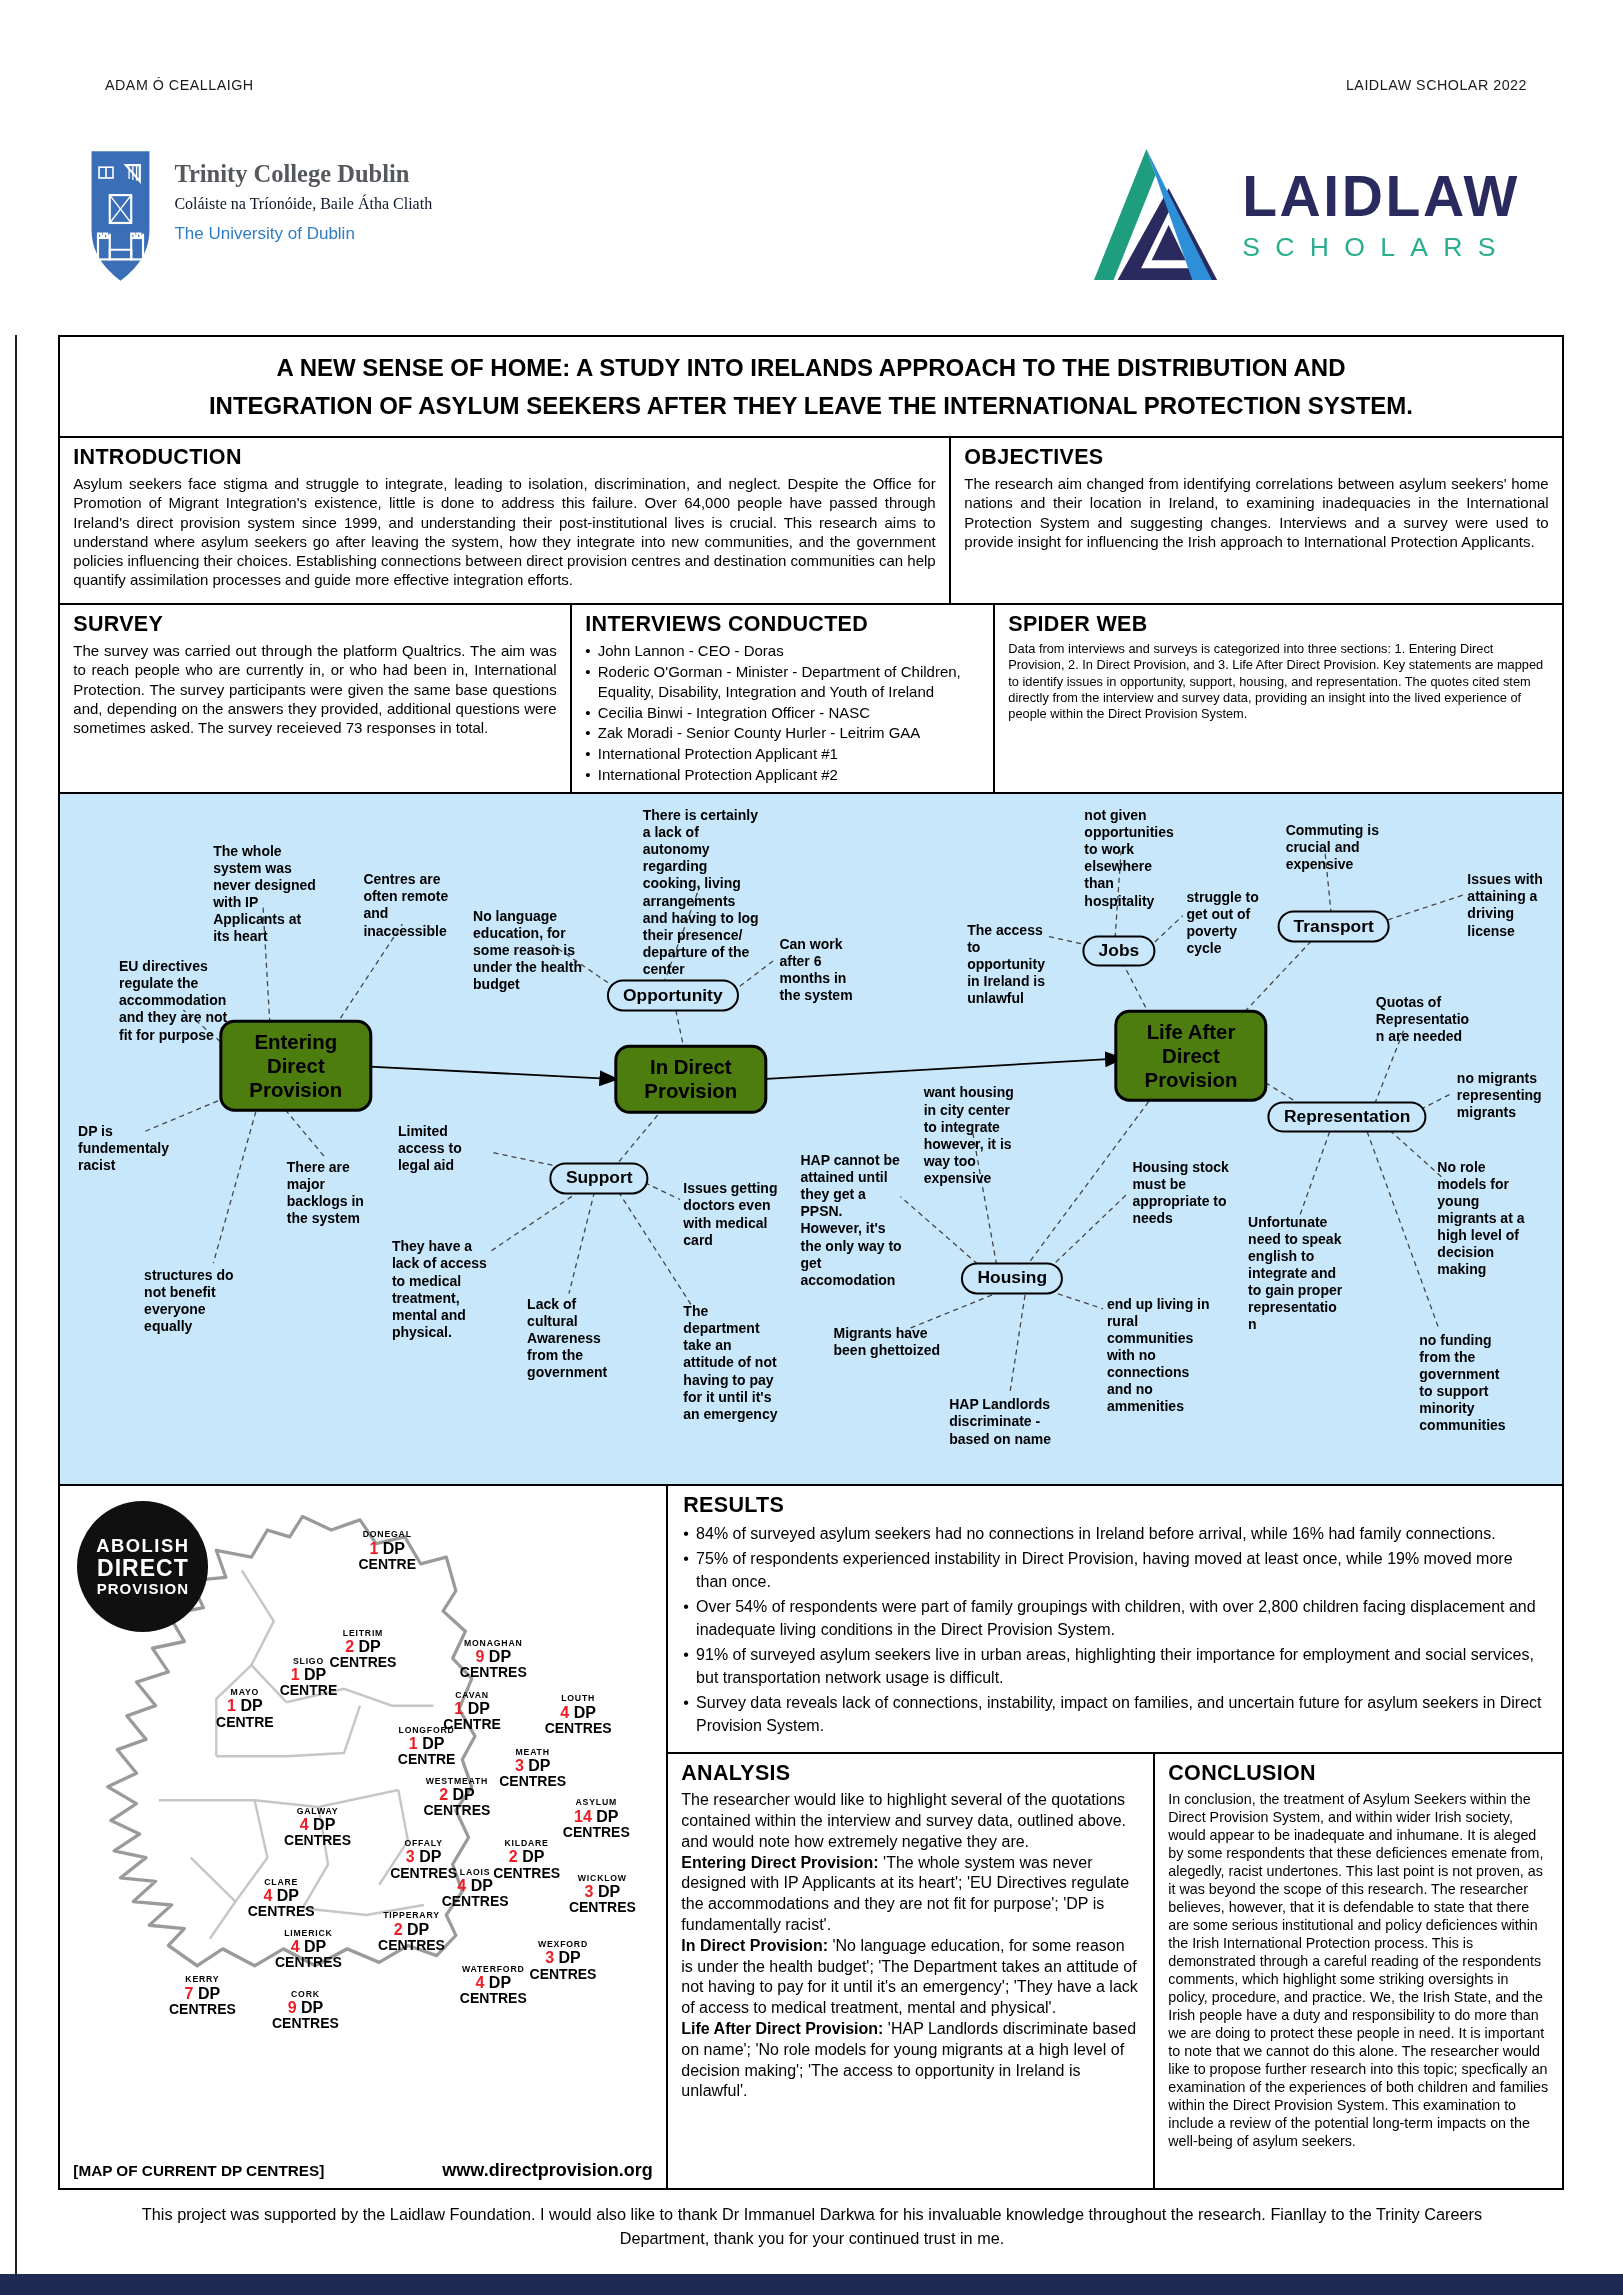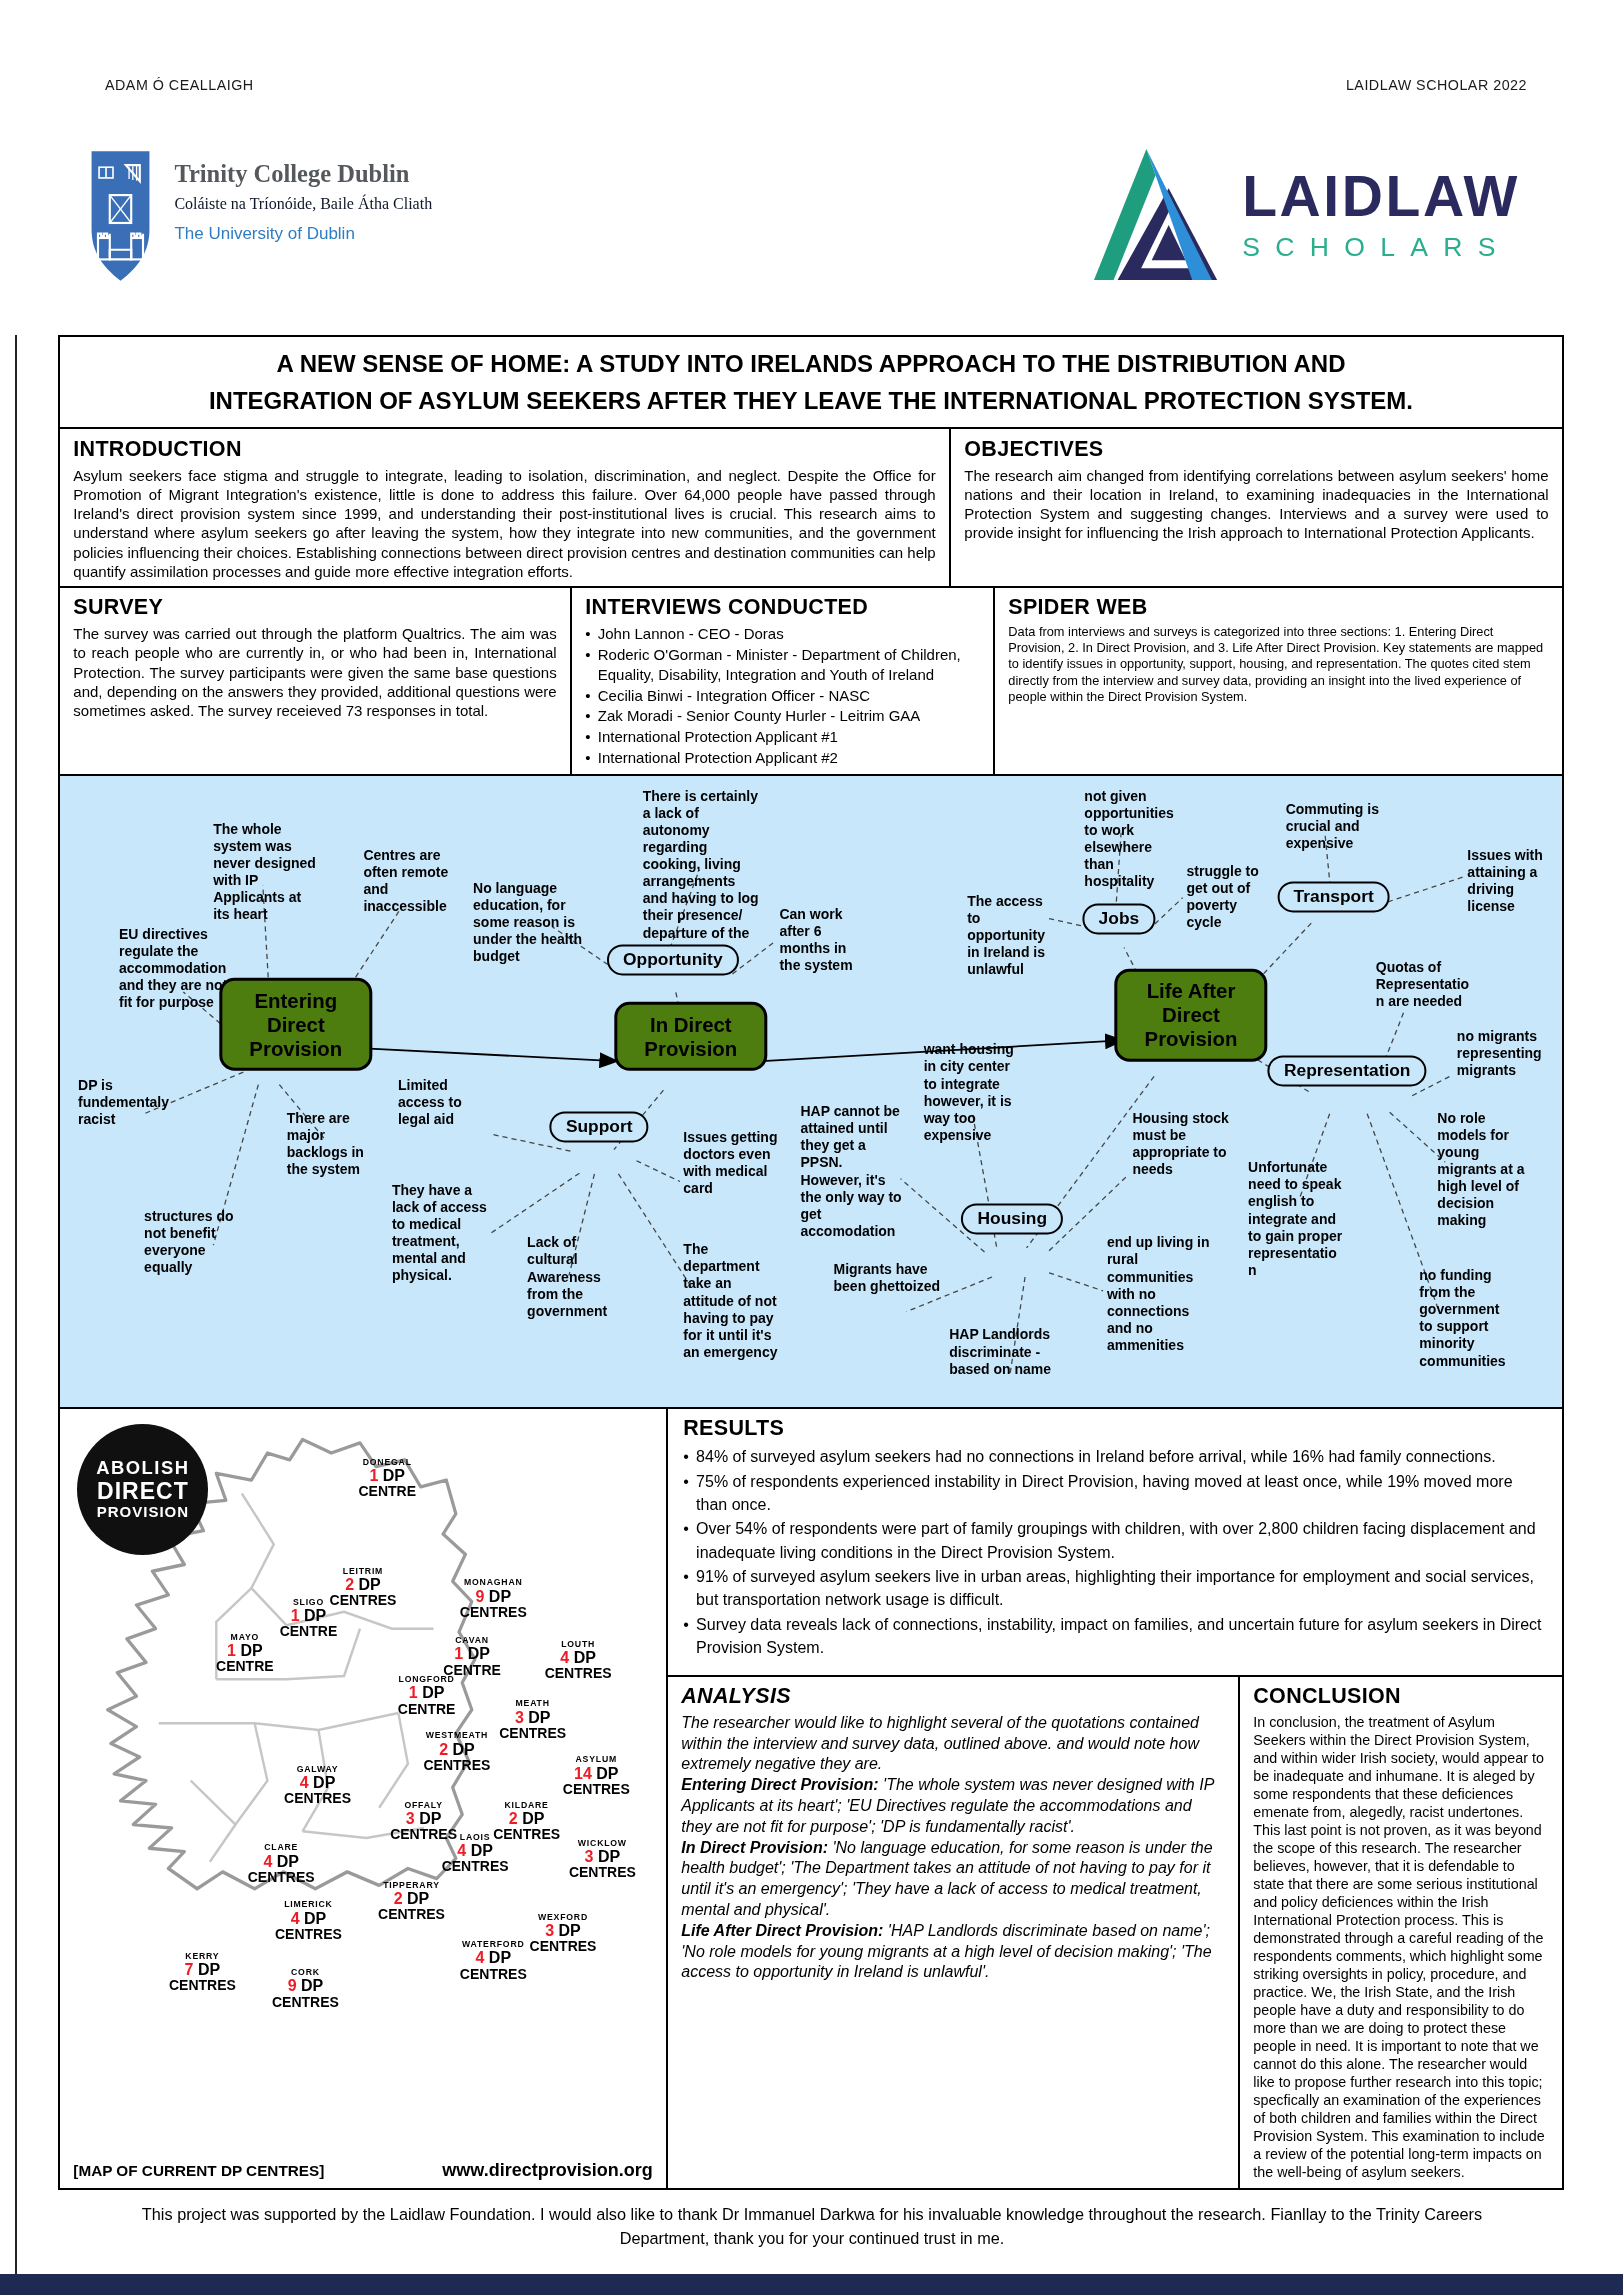--- a/index.html
+++ b/index.html
@@ -53,21 +53,21 @@
     padding:3.1px 14.3px;font-weight:bold;font-size:17.4px;white-space:nowrap;z-index:2;}
   .mm-quote{position:absolute;font-weight:bold;font-size:14px;line-height:1.22;word-wrap:break-word;z-index:1;}
 
   
   .bottomrow{flex:1;display:flex;}
   .map-col{width:608px;position:relative;box-sizing:border-box;border-right:2px solid #000;overflow:hidden;background:#fff;}
   .right-col{flex:1;display:flex;flex-direction:column;}
   .c-results{height:268px;border-bottom:2px solid #000;box-sizing:border-box;padding:7.2px 15.3px;overflow:hidden;}
   .results-list .bullet-row{font-size:16px;line-height:1.45;margin:1.5px 0;}
   .ar-row{flex:1;display:flex;}
-  .c-analysis{width:570px;box-sizing:border-box;padding:7.2px 13.3px;overflow:hidden;font-style:italic;}
+  .c-analysis{width:485px;box-sizing:border-box;padding:7.2px 13.3px;overflow:hidden;}
   .c-conclusion{flex:1;box-sizing:border-box;border-left:2px solid #000;padding:7.2px 13.3px;overflow:hidden;}
   .analysis-text{font-size:16px;line-height:1.3;}
   .analysis-part{margin:0;font-size:16px;line-height:1.3;}
   .conclusion-text{font-size:14.3px;line-height:1.26;text-align:left;}
 
   
   .abolish{position:absolute;left:17.4px;top:15.3px;width:131px;height:131px;border-radius:50%;background:#101010;color:#fff;
     display:flex;flex-direction:column;align-items:center;justify-content:center;z-index:3;text-align:center;line-height:1.1;}
   .ab1{font-weight:bold;font-size:18.4px;letter-spacing:1.5px;}
   .ab2{font-weight:bold;font-size:23px;letter-spacing:1px;}

